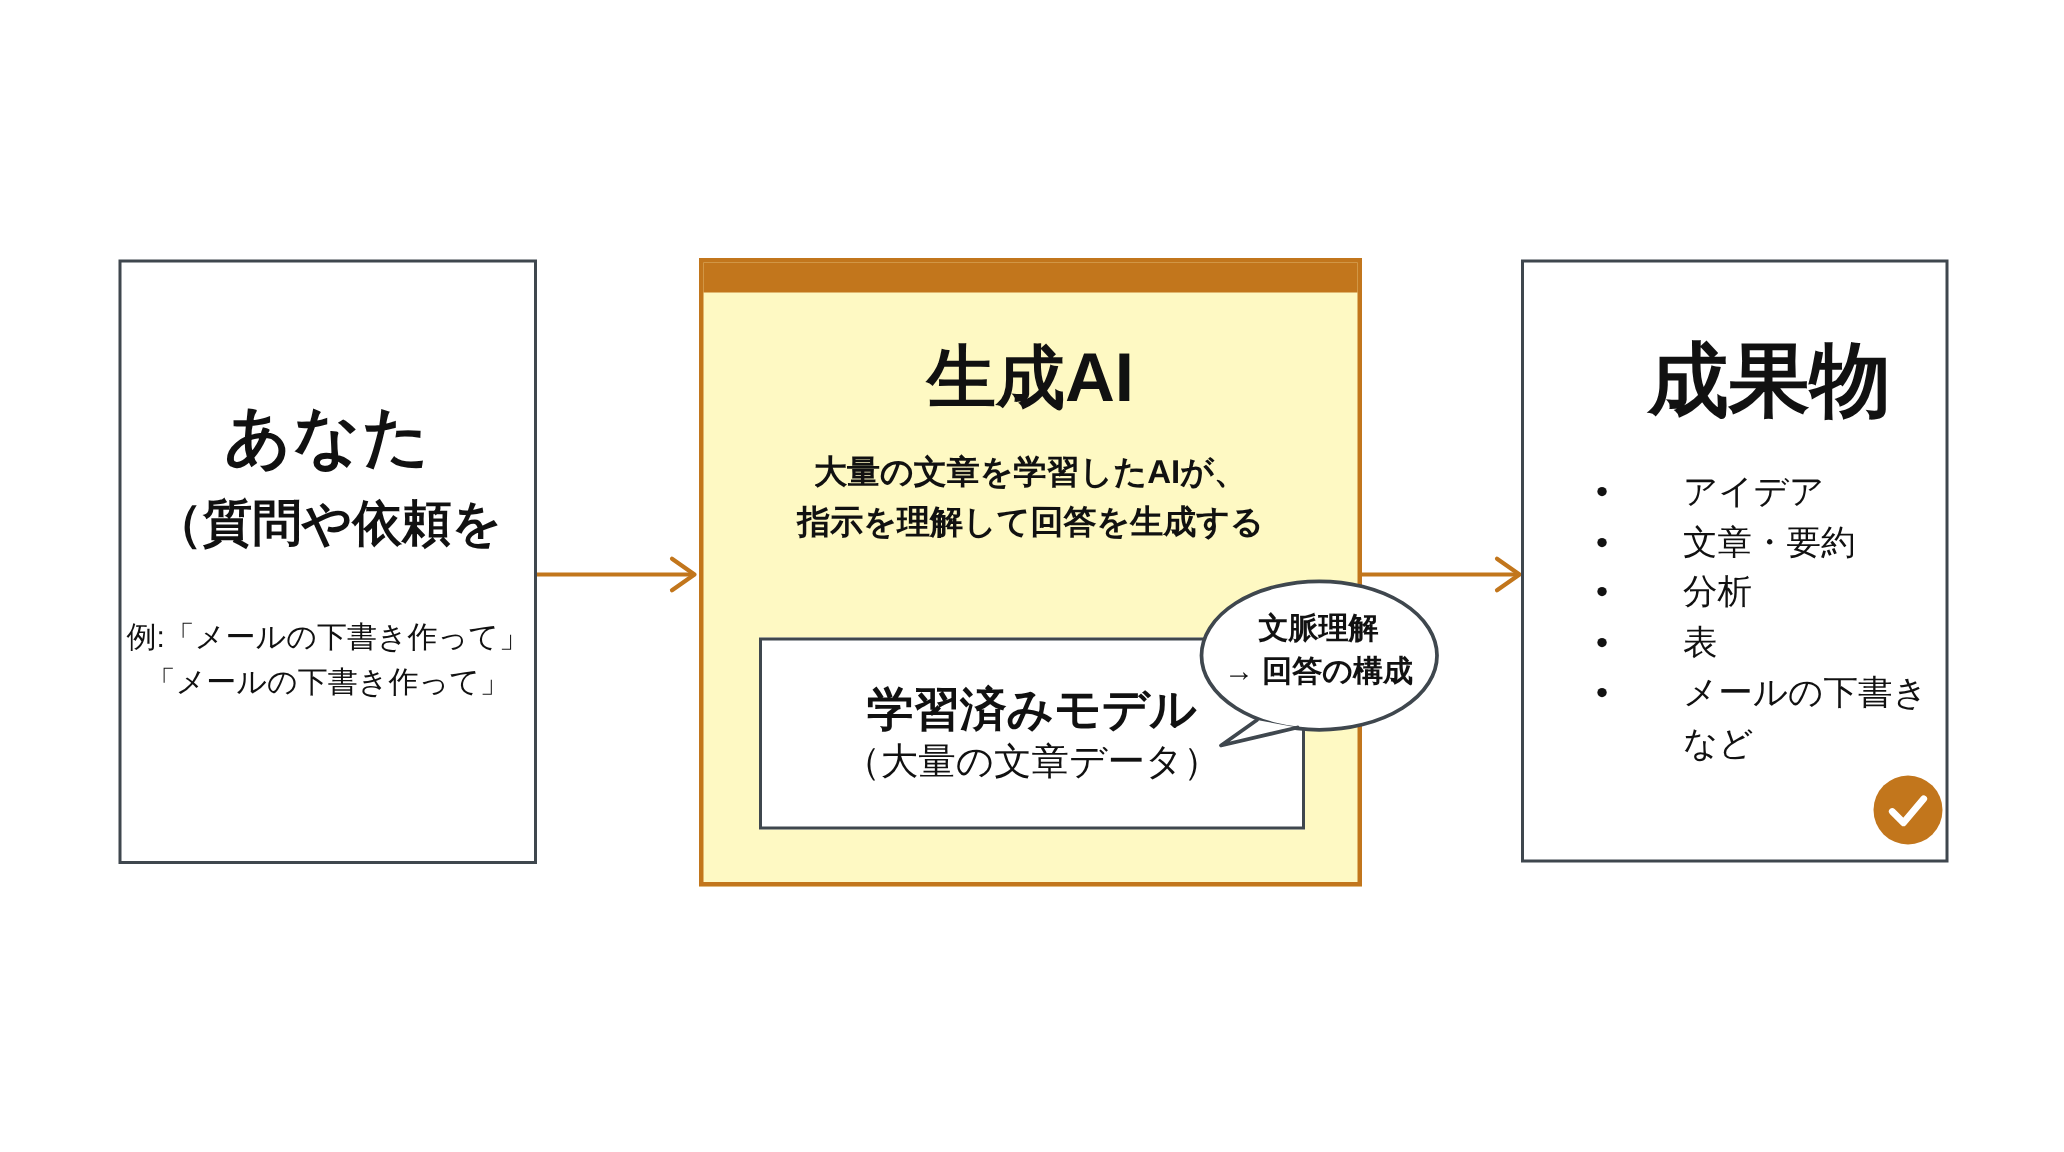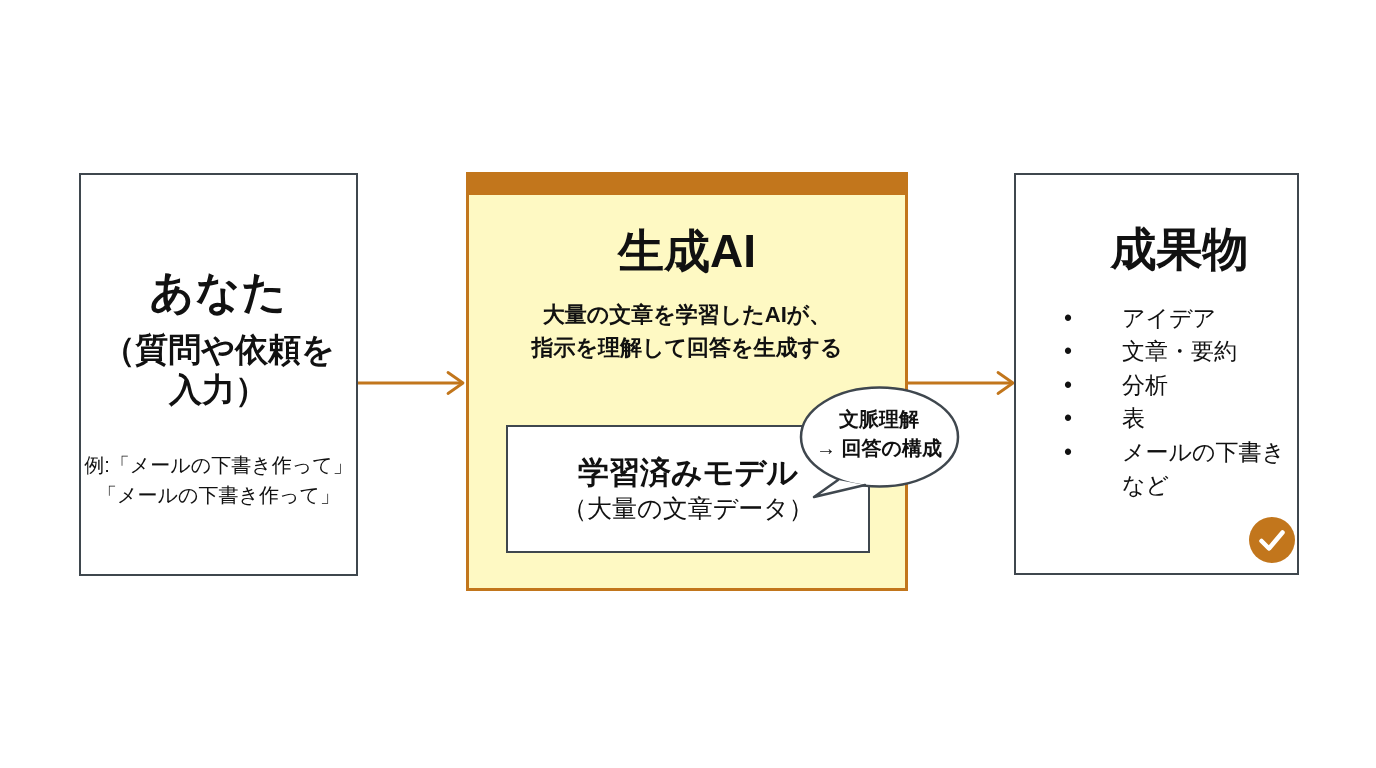--- a/index.html
+++ b/index.html
@@ -55,42 +55,41 @@
     position:absolute;left:0;top:0;width:172px;height:106px;
     display:flex;flex-direction:column;align-items:center;justify-content:center;
     font-size:20px;font-weight:700;line-height:1.45;text-align:center;
   }
 
   
   .box-right{
     position:absolute;left:1014px;top:173px;width:285px;height:402px;
     border:2.5px solid var(--border-slate);background:#fff;
   }
-  .rb-title{margin-top:48px;font-size:46px;font-weight:700;line-height:1.15;text-align:center;padding-left:46px;}
+  .rb-title{margin-top:48px;font-size:54px;font-weight:700;line-height:1.15;text-align:center;padding-left:46px;}
   .rb-list{margin-top:26px;margin-left:48px;list-style:none;font-size:23px;font-weight:500;}
   .rb-list li{display:flex;align-items:flex-start;line-height:33.5px;gap:36px;}
   .rb-bullet{flex:0 0 22px;}
   .rb-bullet::before{content:"•";font-size:23px;}
   .rb-item-text{white-space:pre-line;}
   .check-badge{
     position:absolute;right:2px;bottom:10px;width:46px;height:46px;border-radius:50%;
     background:var(--accent-orange);display:flex;align-items:center;justify-content:center;
   }
   .check-badge svg{display:block;}
 </style>
 </head>
 <body>
 
 <div class="canvas">
 
   <div class="box-left">
     <div class="lb-title">あなた</div>
     <div class="lb-subtitle">
       <div>（質問や依頼を</div>
-      <div>入力）</div>
     </div>
     <div class="lb-example">
       <div>例:「メールの下書き作って」</div>
       <div>「メールの下書き作って」</div>
     </div>
   </div>
 
   <div class="arrow arrow1">
     <svg viewBox="0 0 112 28" aria-hidden="true">
       <line x1="3" y1="14" x2="107" y2="14" stroke="#C2761C" stroke-width="2.8"></line>

